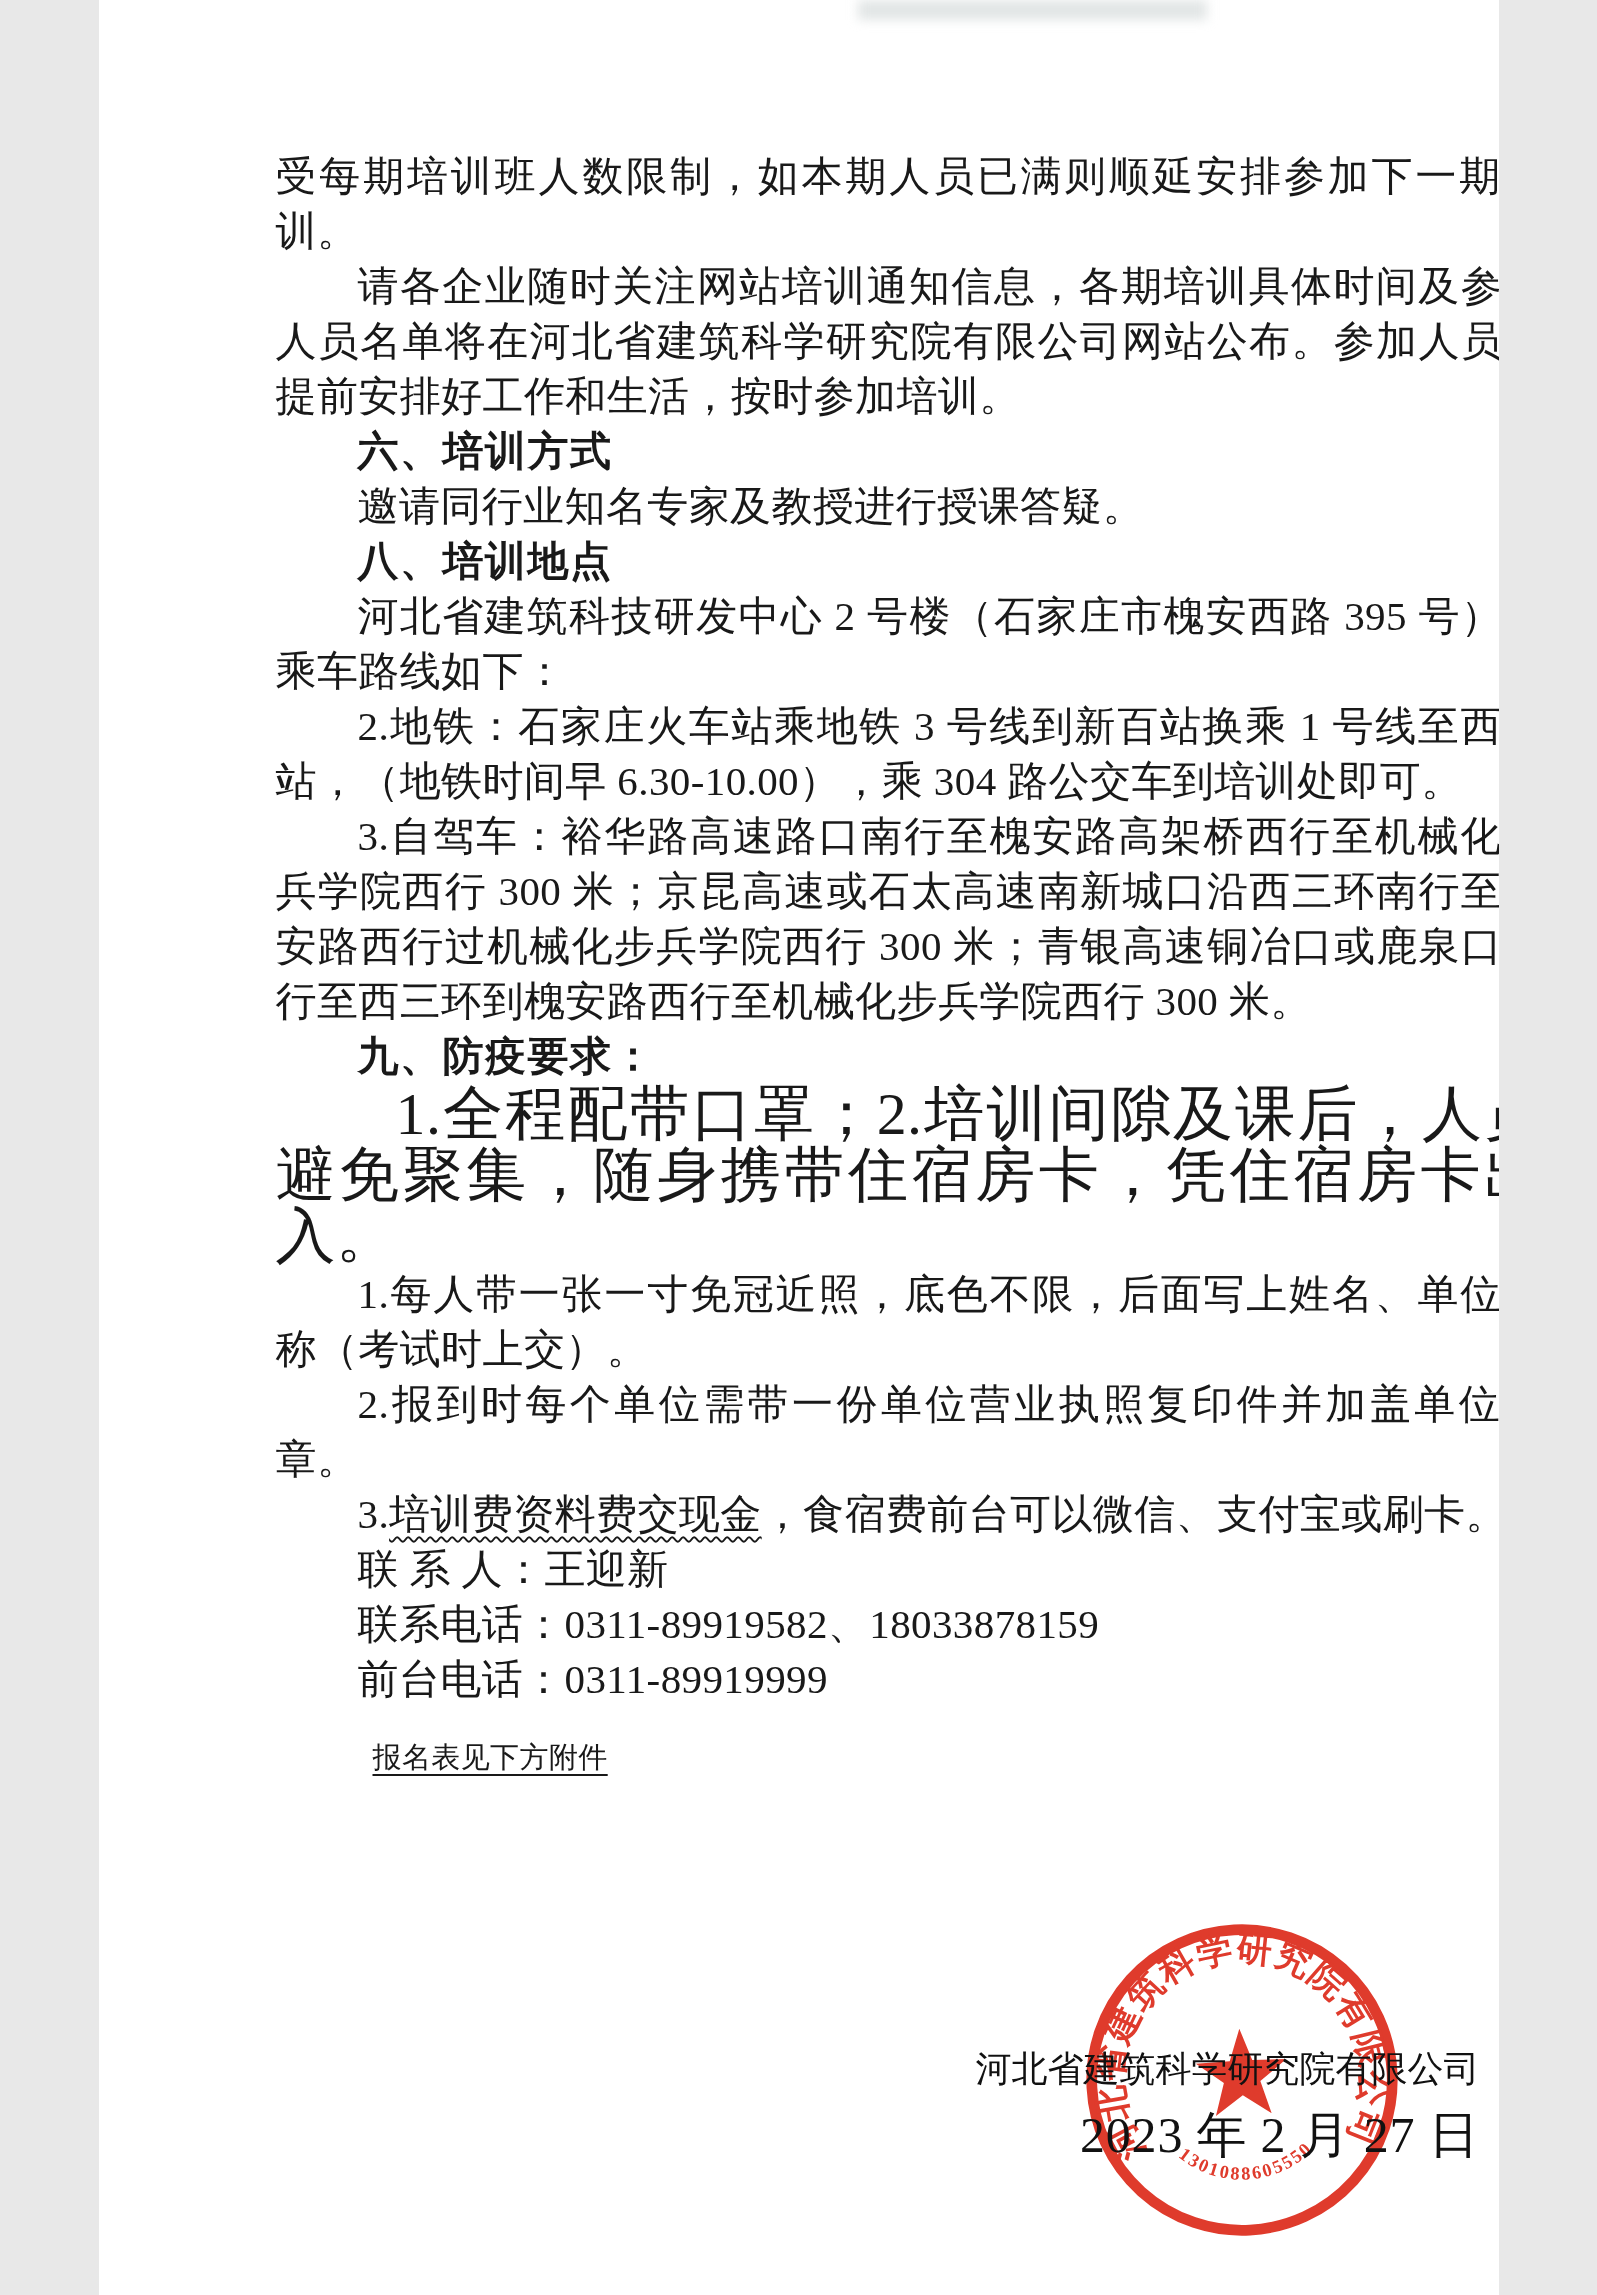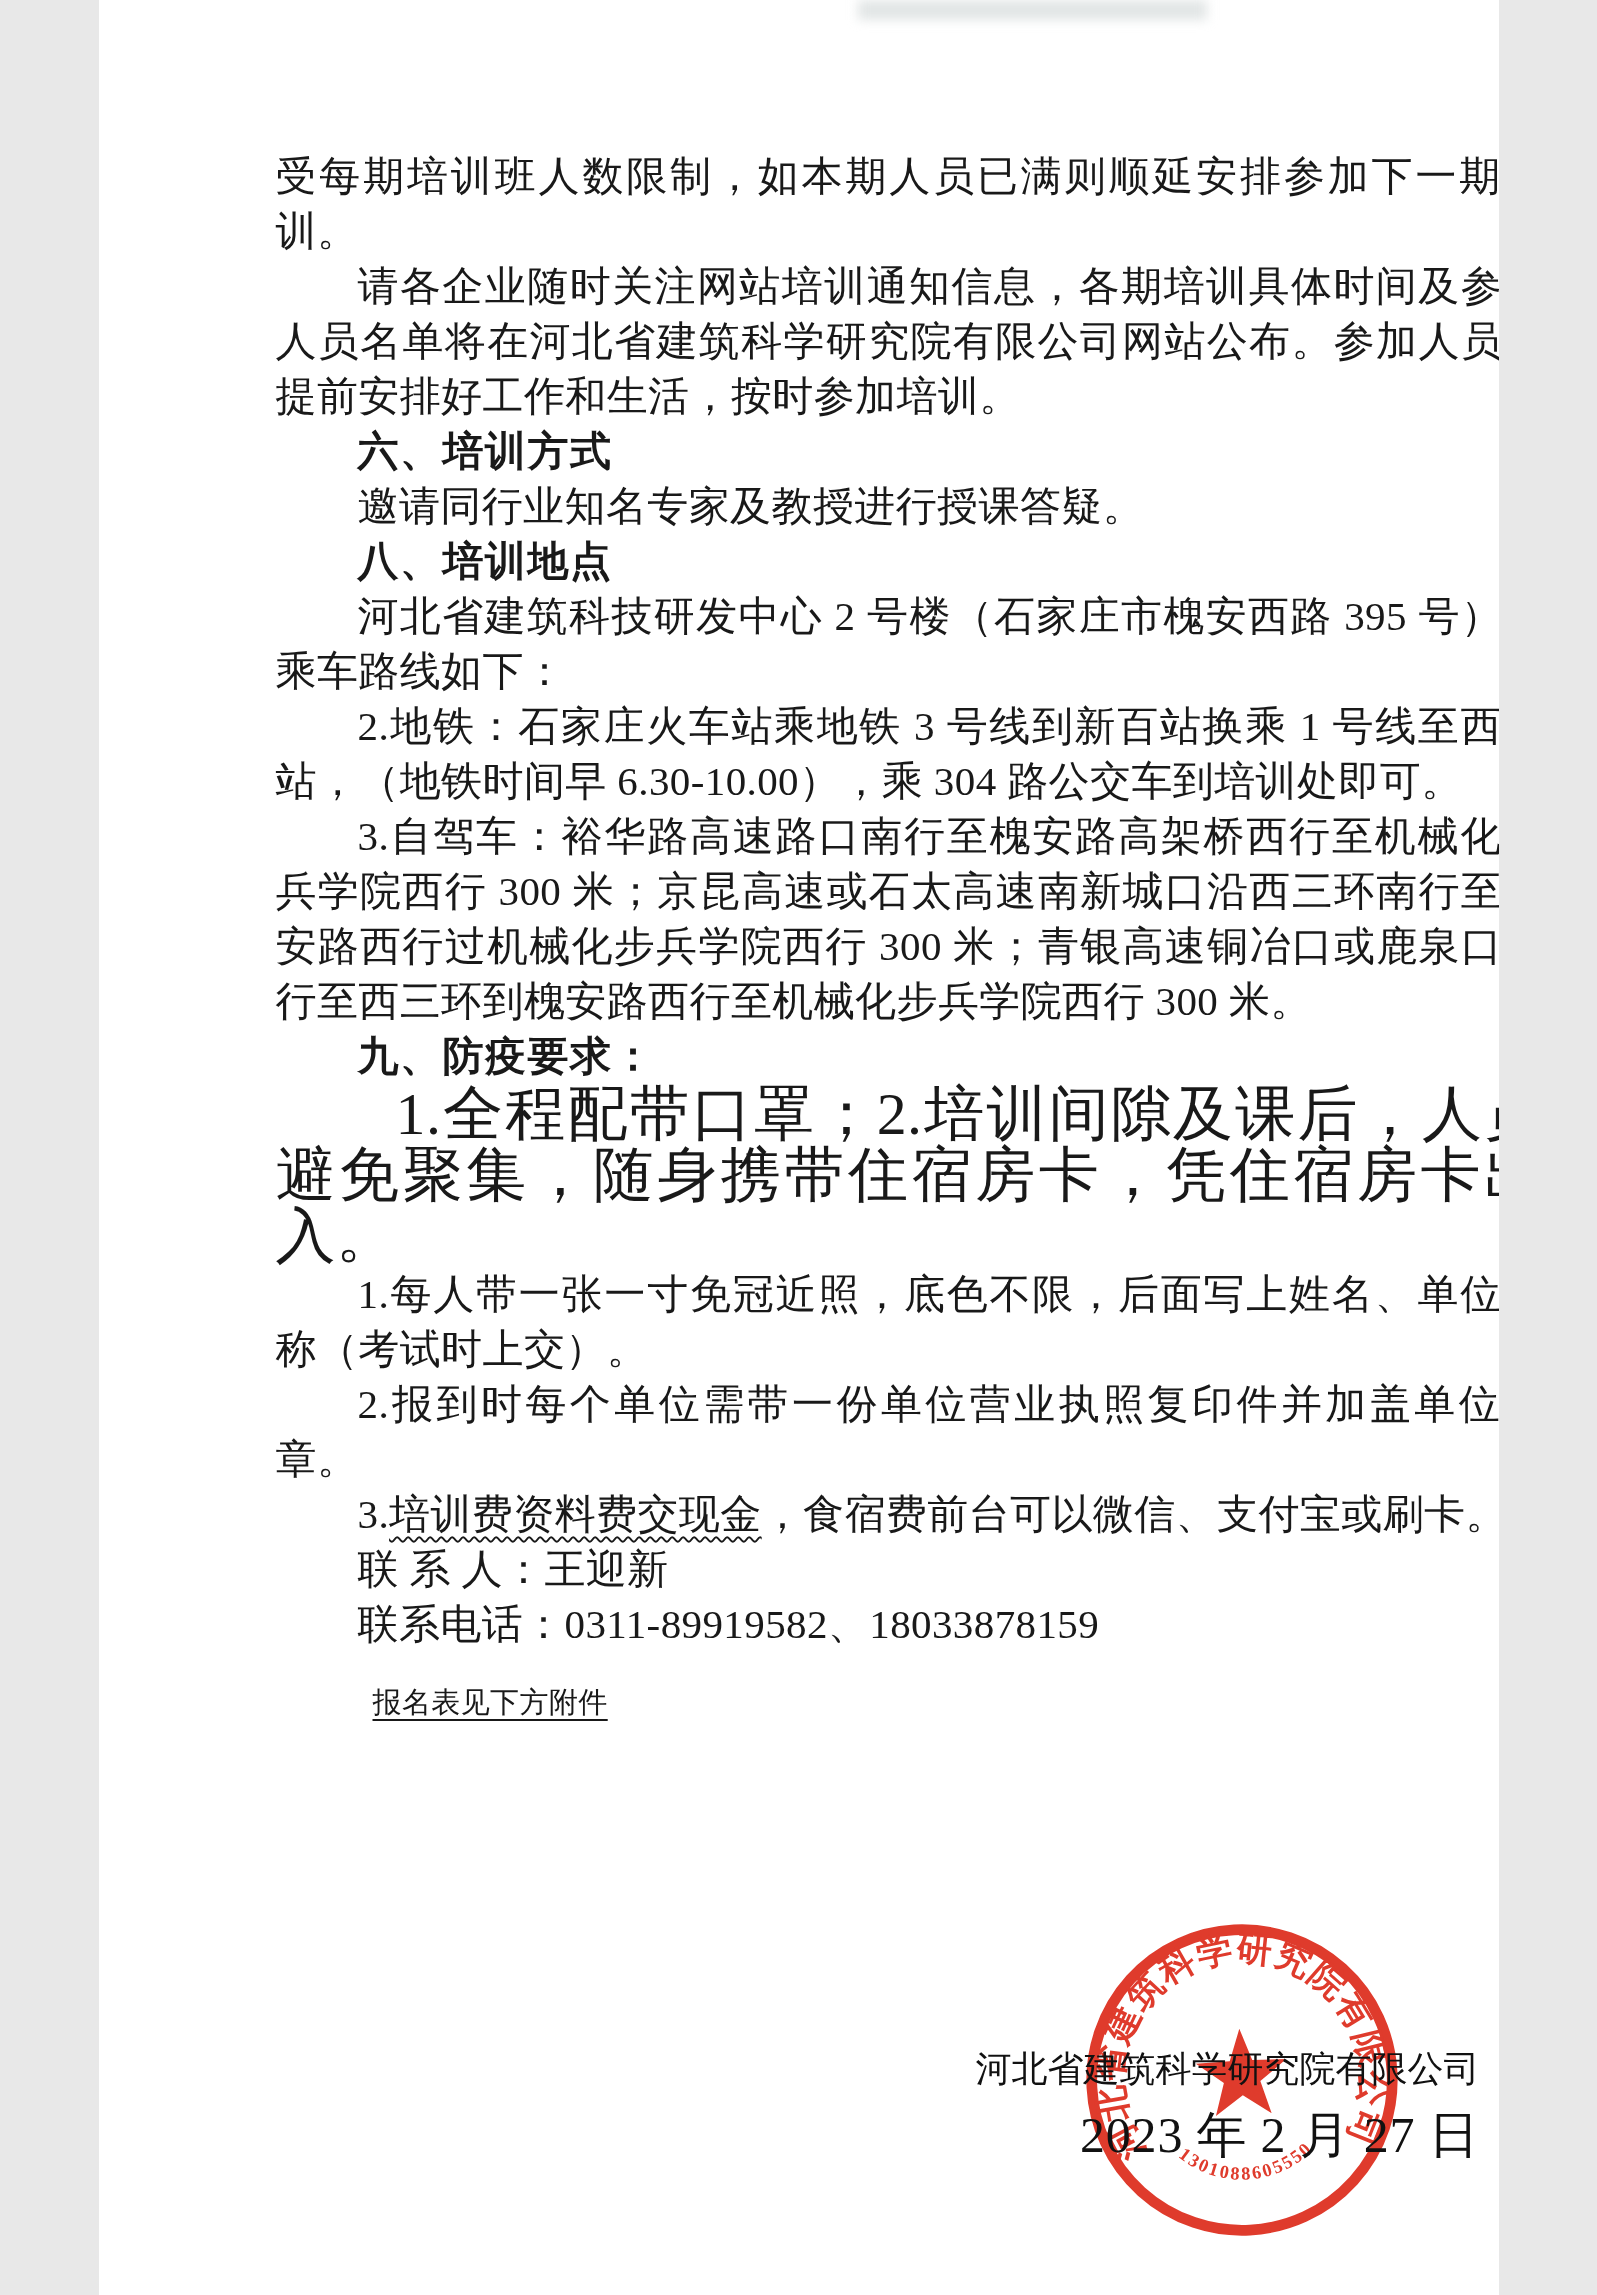--- a/index.html
+++ b/index.html
@@ -93,20 +93,21 @@
 
     <p class="heading">九、防疫要求：</p>
     <p class="emphasis">1.全程配带口罩；2.培训间隙及课后，人员避免聚集，随身携带住宿房卡，凭住宿房卡出入。</p>
 
     <p>1.每人带一张一寸免冠近照，底色不限，后面写上姓名、单位名称（考试时上交）。</p>
     <p>2.报到时每个单位需带一份单位营业执照复印件并加盖单位公章。</p>
     <p><span>3.</span><span class="wavy">培训费资料费交现金</span><span>，食宿费前台可以微信、支付宝或刷卡。</span></p>
 
     <p>联 系 人：王迎新</p>
     <p>联系电话：0311-89919582、18033878159</p>
+    <p>前台电话：0311-89919999</p>
 
     <p class="note">报名表见下方附件</p>
   </div>
 
   <div class="signature">
     <div class="sig-company">河北省建筑科学研究院有限公司</div>
     <div class="sig-date">2023 年 2 月 27 日</div>
   </div>
 
   <svg class="seal" viewBox="0 0 420 420">

